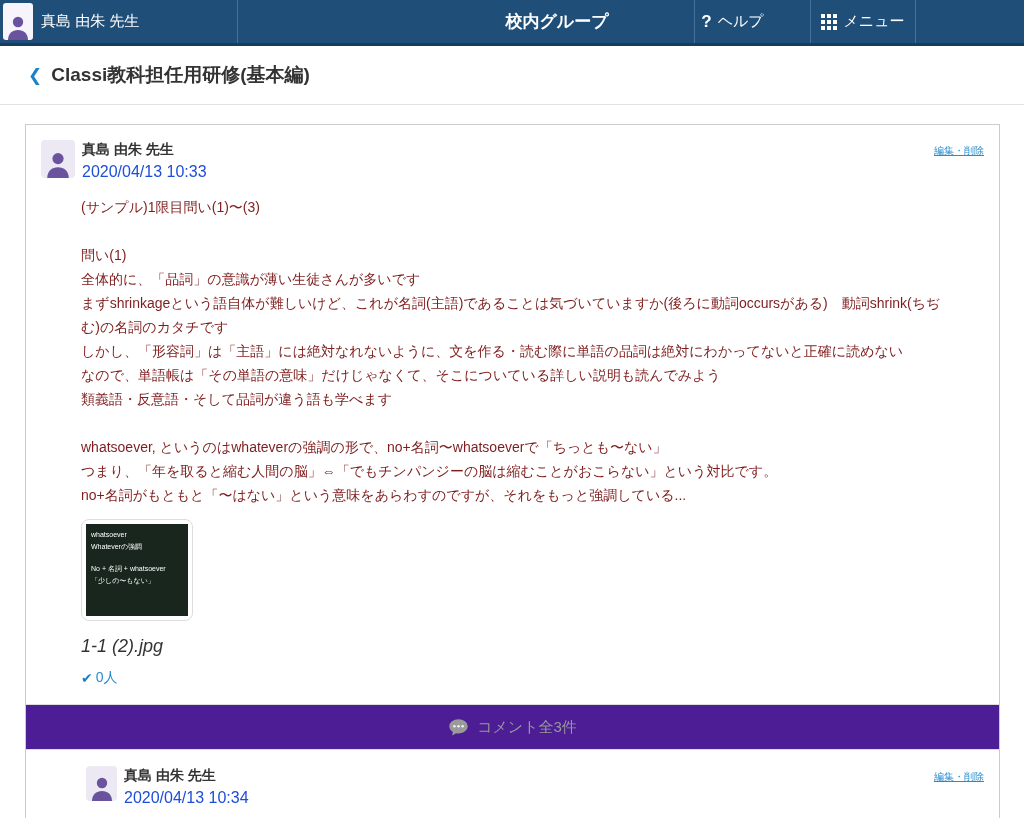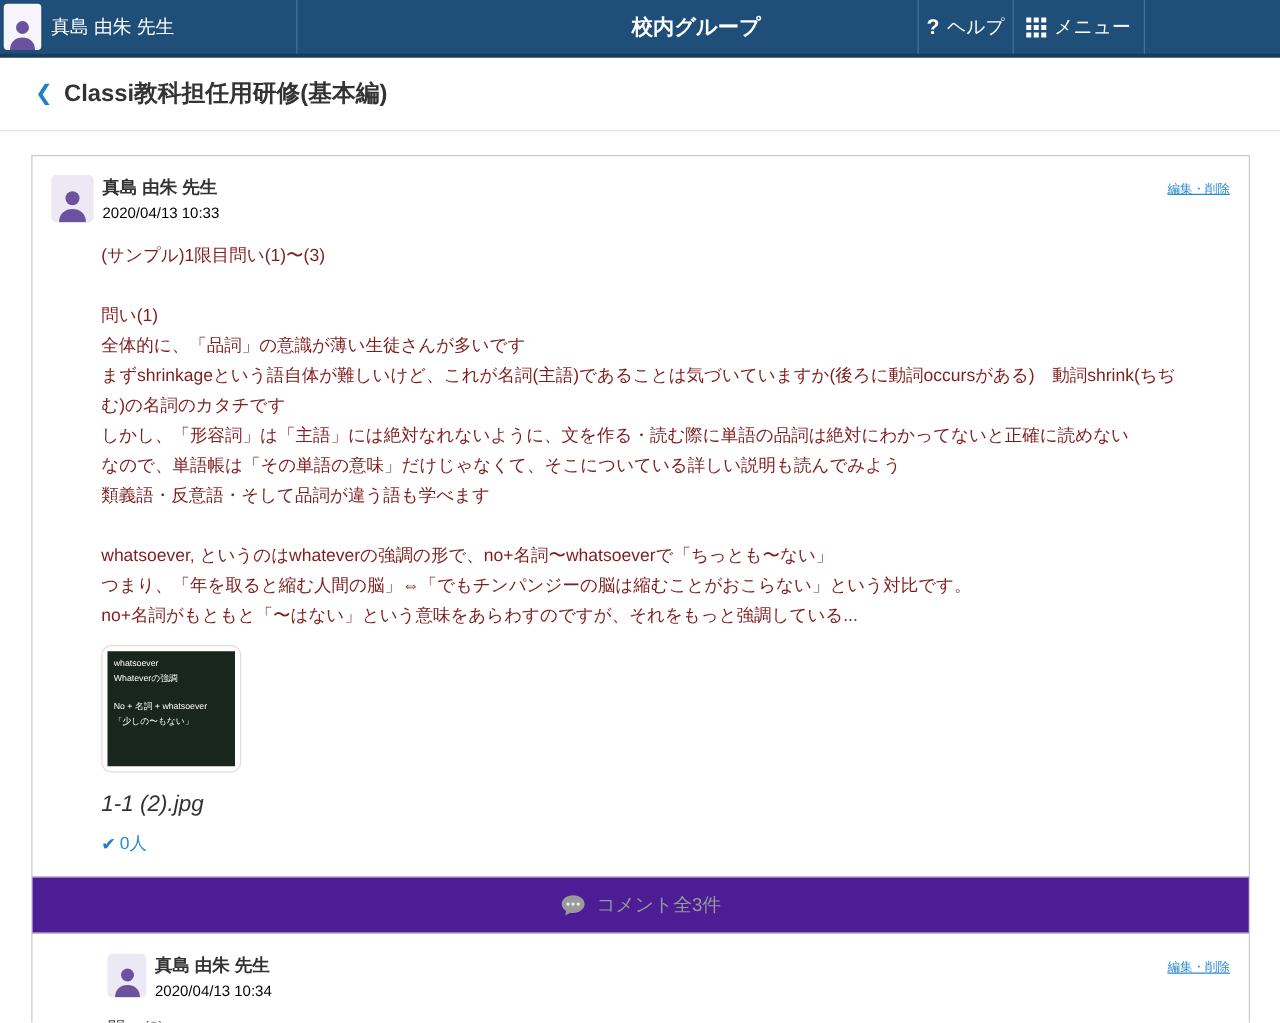--- a/index.html
+++ b/index.html
@@ -13,41 +13,41 @@
     border-right:1px solid #47719b; cursor:pointer; }
   .hdr-avatar { width:30px; height:37px; background:#f7f5fb; border-radius:3px;
     display:flex; align-items:flex-end; justify-content:center; overflow:hidden; margin:3px 8px 3px 0; }
   .hdr-user-name { font-size:15px; }
   .hdr-title { position:absolute; left:0; right:0; top:0; height:43px; padding-left:90px;
     display:flex; align-items:center; justify-content:center; font-size:17px; font-weight:bold; pointer-events:none; }
   .hdr-right { margin-left:auto; display:flex; align-items:stretch; }
   .hdr-btn { display:flex; align-items:center; justify-content:center; gap:6px;
     border-left:1px solid #47719b; font-size:15px; cursor:pointer; }
   .hdr-btn.help { width:76px; }
-  .hdr-btn.menu { width:105px; }
+  .hdr-btn.menu { width:105px;margin-left:40px; }
   .hdr-tail { width:109px; border-left:1px solid #47719b; }
   .qmark { font-weight:bold; font-size:17px; }
 
   
   .page-bar { height:59px; display:flex; align-items:center; padding-left:28px;
     border-bottom:1px solid #e2e2e2; background:#fff; }
   .back-chevron { color:#1c83cb; font-size:17px; font-weight:bold; margin-right:9px; cursor:pointer; }
   .page-title { font-size:19px; font-weight:bold; color:#333; }
 
   
   .main { padding:19px 24px 0 25px; }
   .card { border:1px solid #ccc; background:#fff; }
   .post { padding:15px 15px 0 15px; }
   .row-head { display:flex; align-items:flex-start; }
   .avatar { width:34px; height:38px; border-radius:4px; background:#ece8f4;
     display:flex; align-items:flex-end; justify-content:center; overflow:hidden; flex:0 0 auto; }
   .avatar svg { display:block; }
   .head-info { margin-left:7px; padding-top:1px; }
   .author { font-size:14px; font-weight:bold; color:#333; }
-  .timestamp { font-size:12px; color:#000000; margin-top:4px; }
+  .timestamp { font-size:16px; color:#1d4ed8; margin-top:4px; }
   .edit-link { margin-left:auto; font-size:10px; color:#2b8ccd; text-decoration:underline;
     cursor:pointer; padding-top:4px; }
 
   .post-body { margin:14px 0 0 40px; width:872px; font-size:14px; line-height:24px; color:#7f1d1d; }
   .body-line { min-height:24px; word-break:break-word; }
 
   .attachment { margin:12px 0 0 40px; cursor:pointer; }
   .thumb { width:112px; height:102px; border:1px solid #ddd; border-radius:8px;
     background:#fff; padding:4px; }
   .thumb-inner { width:100%; height:100%; background:#18261d; color:#fff;

